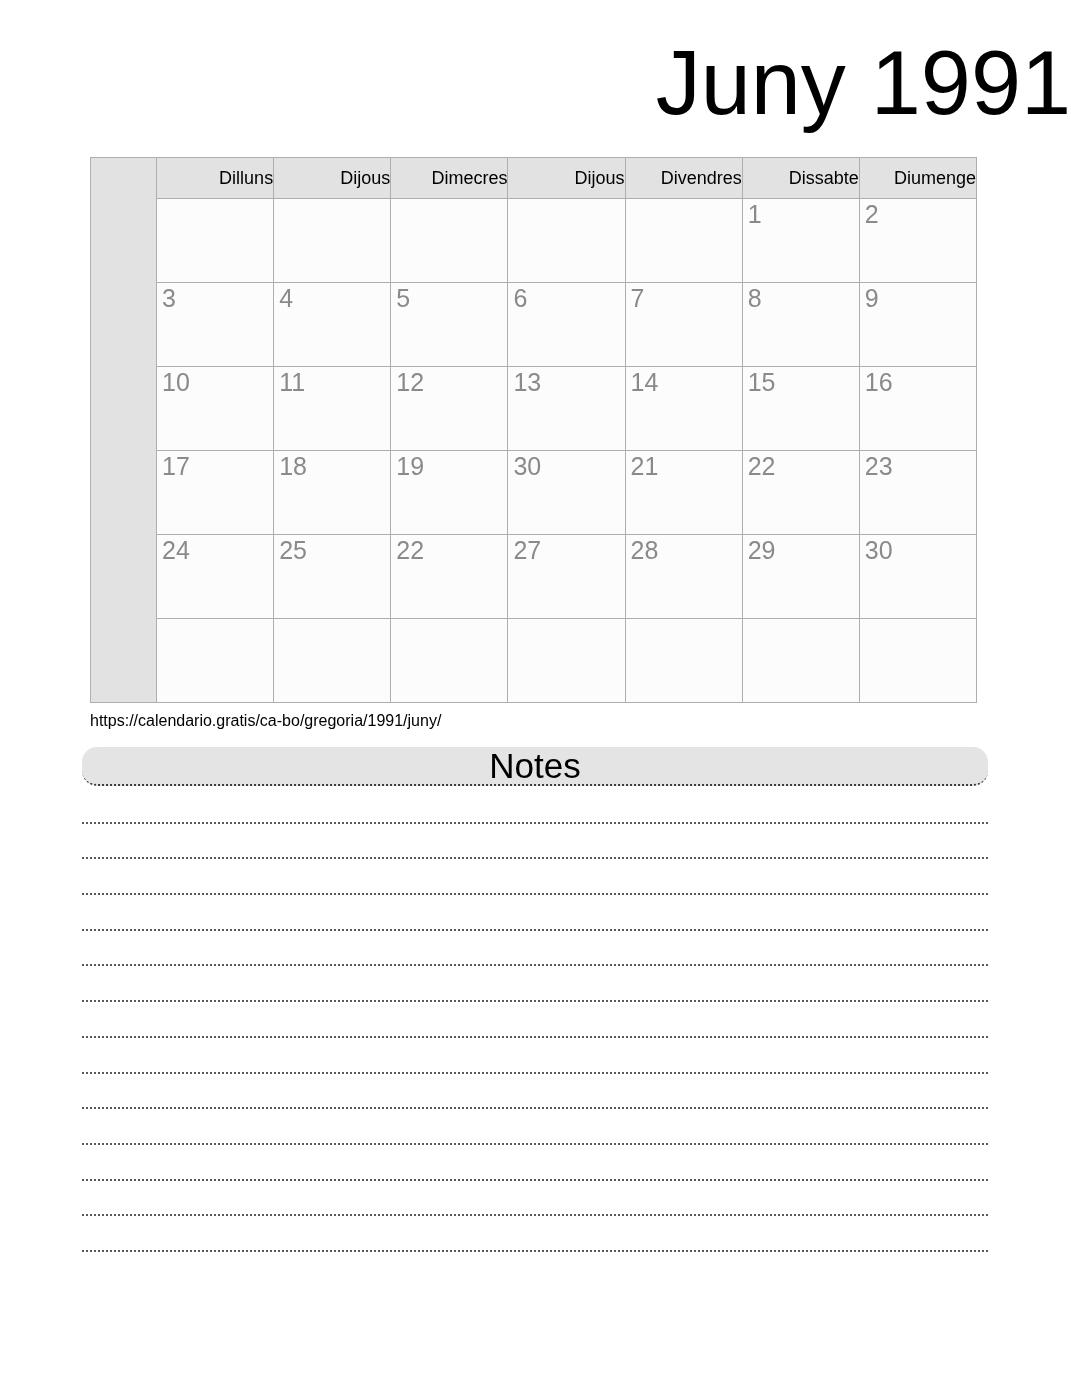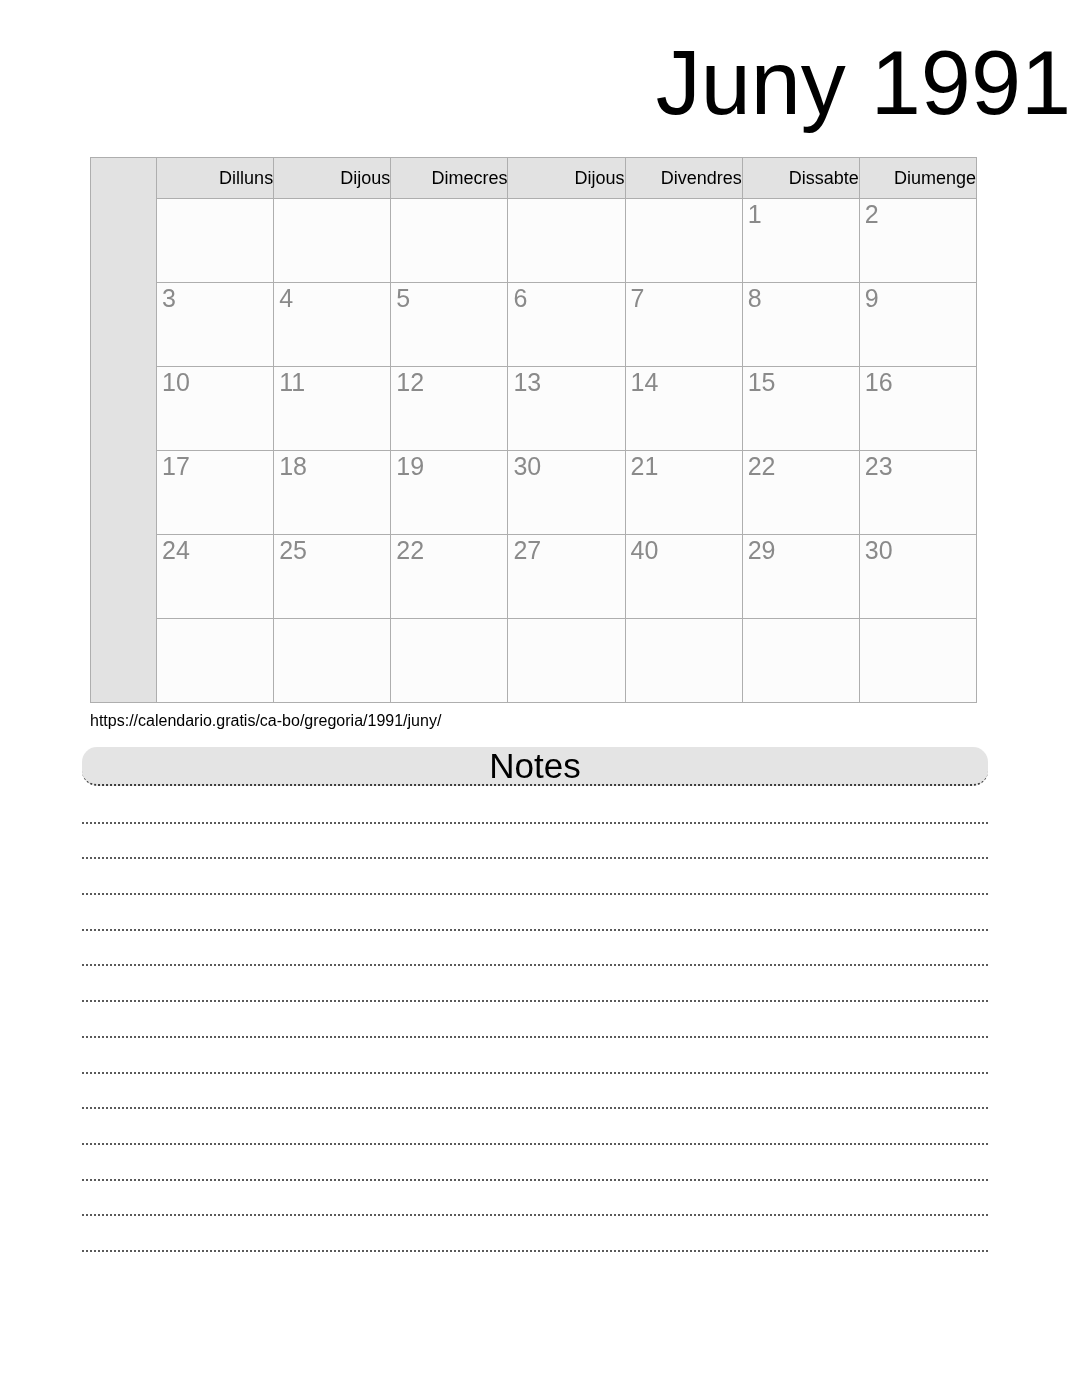--- a/index.html
+++ b/index.html
@@ -157,21 +157,21 @@
           <td class="day">30</td>
           <td class="day">21</td>
           <td class="day">22</td>
           <td class="day">23</td>
         </tr>
         <tr class="week">
           <td class="day">24</td>
           <td class="day">25</td>
           <td class="day">22</td>
           <td class="day">27</td>
-          <td class="day">40</td>
+          <td class="day">28</td>
           <td class="day">29</td>
           <td class="day">30</td>
         </tr>
         <tr class="week">
           <td class="day"></td>
           <td class="day"></td>
           <td class="day"></td>
           <td class="day"></td>
           <td class="day"></td>
           <td class="day"></td>

